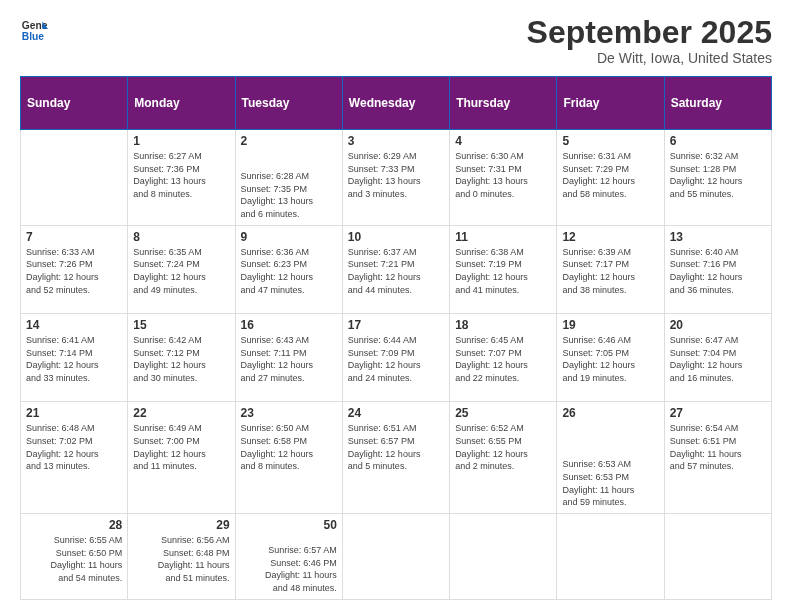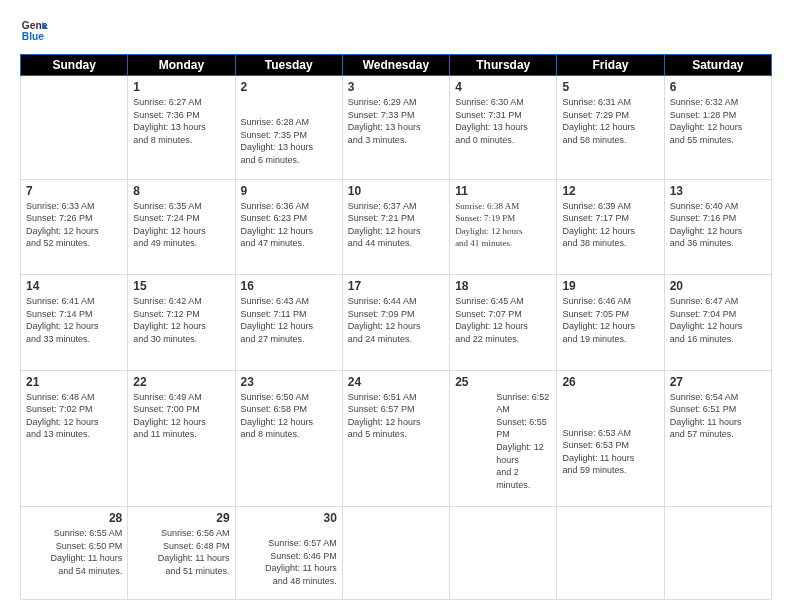--- a/index.html
+++ b/index.html
@@ -47,26 +47,26 @@
       margin-top: 2px;
     }
     .calendar {
       flex: 1;
       border: 1px solid #ccc;
       border-collapse: collapse;
       width: 100%;
       table-layout: fixed;
     }
     .calendar th {
-      background-color: #000000;
+      background-color: #701a75;
       color: #fff;
       font-size: 12px;
       font-weight: bold;
-      text-align: center;
-      padding: 3px 6px;
+      text-align: left;
+      padding: 19px 6px;
       border: 1px solid #1565c0;
     }
     .calendar td {
       border: 1px solid #ddd;
       vertical-align: top;
       padding: 4px 5px;
       font-size: 9.5px;
       color: #333;
       height: 88px;
     }
@@ -94,20 +94,24 @@
 <body>
 
 <div class="page">
   <div class="top-section">
     <div class="logo">
       <svg class="logo-icon" viewBox="0 0 30 30" xmlns="http://www.w3.org/2000/svg">
         <text x="2" y="14" font-size="11" font-weight="bold" fill="#333" font-family="Arial">General</text>
         <text x="2" y="26" font-size="11" font-weight="bold" fill="#1565c0" font-family="Arial">Blue</text>
         <polygon points="24,6 30,14 24,14" fill="#1565c0"></polygon>
       </svg>
+    </div>
+    <div class="title-section">
+      <div class="month-title">September 2025</div>
+      <div class="location">De Witt, Iowa, United States</div>
     </div>
   </div>
 
   <table class="calendar">
     <thead>
       <tr>
         <th>Sunday</th>
         <th>Monday</th>
         <th>Tuesday</th>
         <th>Wednesday</th>
@@ -186,21 +190,21 @@
           </td>
           <td>
             <span class="day-number">10</span>
             <div class="day-info" style="white-space: pre-line;">Sunrise: 6:37 AM
 Sunset: 7:21 PM
 Daylight: 12 hours
 and 44 minutes.</div>
           </td>
           <td>
             <span class="day-number">11</span>
-            <div class="day-info" style="white-space: pre-line; font-family: Liberation Serif, serif;">Sunrise: 6:38 AM
+            <div class="day-info" style="white-space: pre-line;">Sunrise: 6:38 AM
 Sunset: 7:19 PM
 Daylight: 12 hours
 and 41 minutes.</div>
           </td>
           <td>
             <span class="day-number">12</span>
             <div class="day-info" style="white-space: pre-line;">Sunrise: 6:39 AM
 Sunset: 7:17 PM
 Daylight: 12 hours
 and 38 minutes.</div>
@@ -288,21 +292,21 @@
           </td>
           <td>
             <span class="day-number">24</span>
             <div class="day-info" style="white-space: pre-line;">Sunrise: 6:51 AM
 Sunset: 6:57 PM
 Daylight: 12 hours
 and 5 minutes.</div>
           </td>
           <td>
             <span class="day-number">25</span>
-            <div class="day-info" style="white-space: pre-line; margin-left: 41px;">Sunrise: 6:52 AM
+            <div class="day-info" style="white-space: pre-line;">Sunrise: 6:52 AM
 Sunset: 6:55 PM
 Daylight: 12 hours
 and 2 minutes.</div>
           </td>
           <td>
             <span class="day-number">26</span>
             <div class="day-info" style="white-space: pre-line; margin-top: 38px;">Sunrise: 6:53 AM
 Sunset: 6:53 PM
 Daylight: 11 hours
 and 59 minutes.</div>
@@ -324,21 +328,21 @@
 and 54 minutes.</div>
           </td>
           <td>
             <span class="day-number">29</span>
             <div class="day-info" style="white-space: pre-line;">Sunrise: 6:56 AM
 Sunset: 6:48 PM
 Daylight: 11 hours
 and 51 minutes.</div>
           </td>
           <td>
-            <span class="day-number">30</span>
+            <span class="day-number">50</span>
             <div class="day-info" style="white-space: pre-line; margin-top: 12px;">Sunrise: 6:57 AM
 Sunset: 6:46 PM
 Daylight: 11 hours
 and 48 minutes.</div>
           </td>
           <td class="empty-cell"></td>
           <td class="empty-cell"></td>
           <td class="empty-cell"></td>
           <td class="empty-cell"></td>
         </tr>

